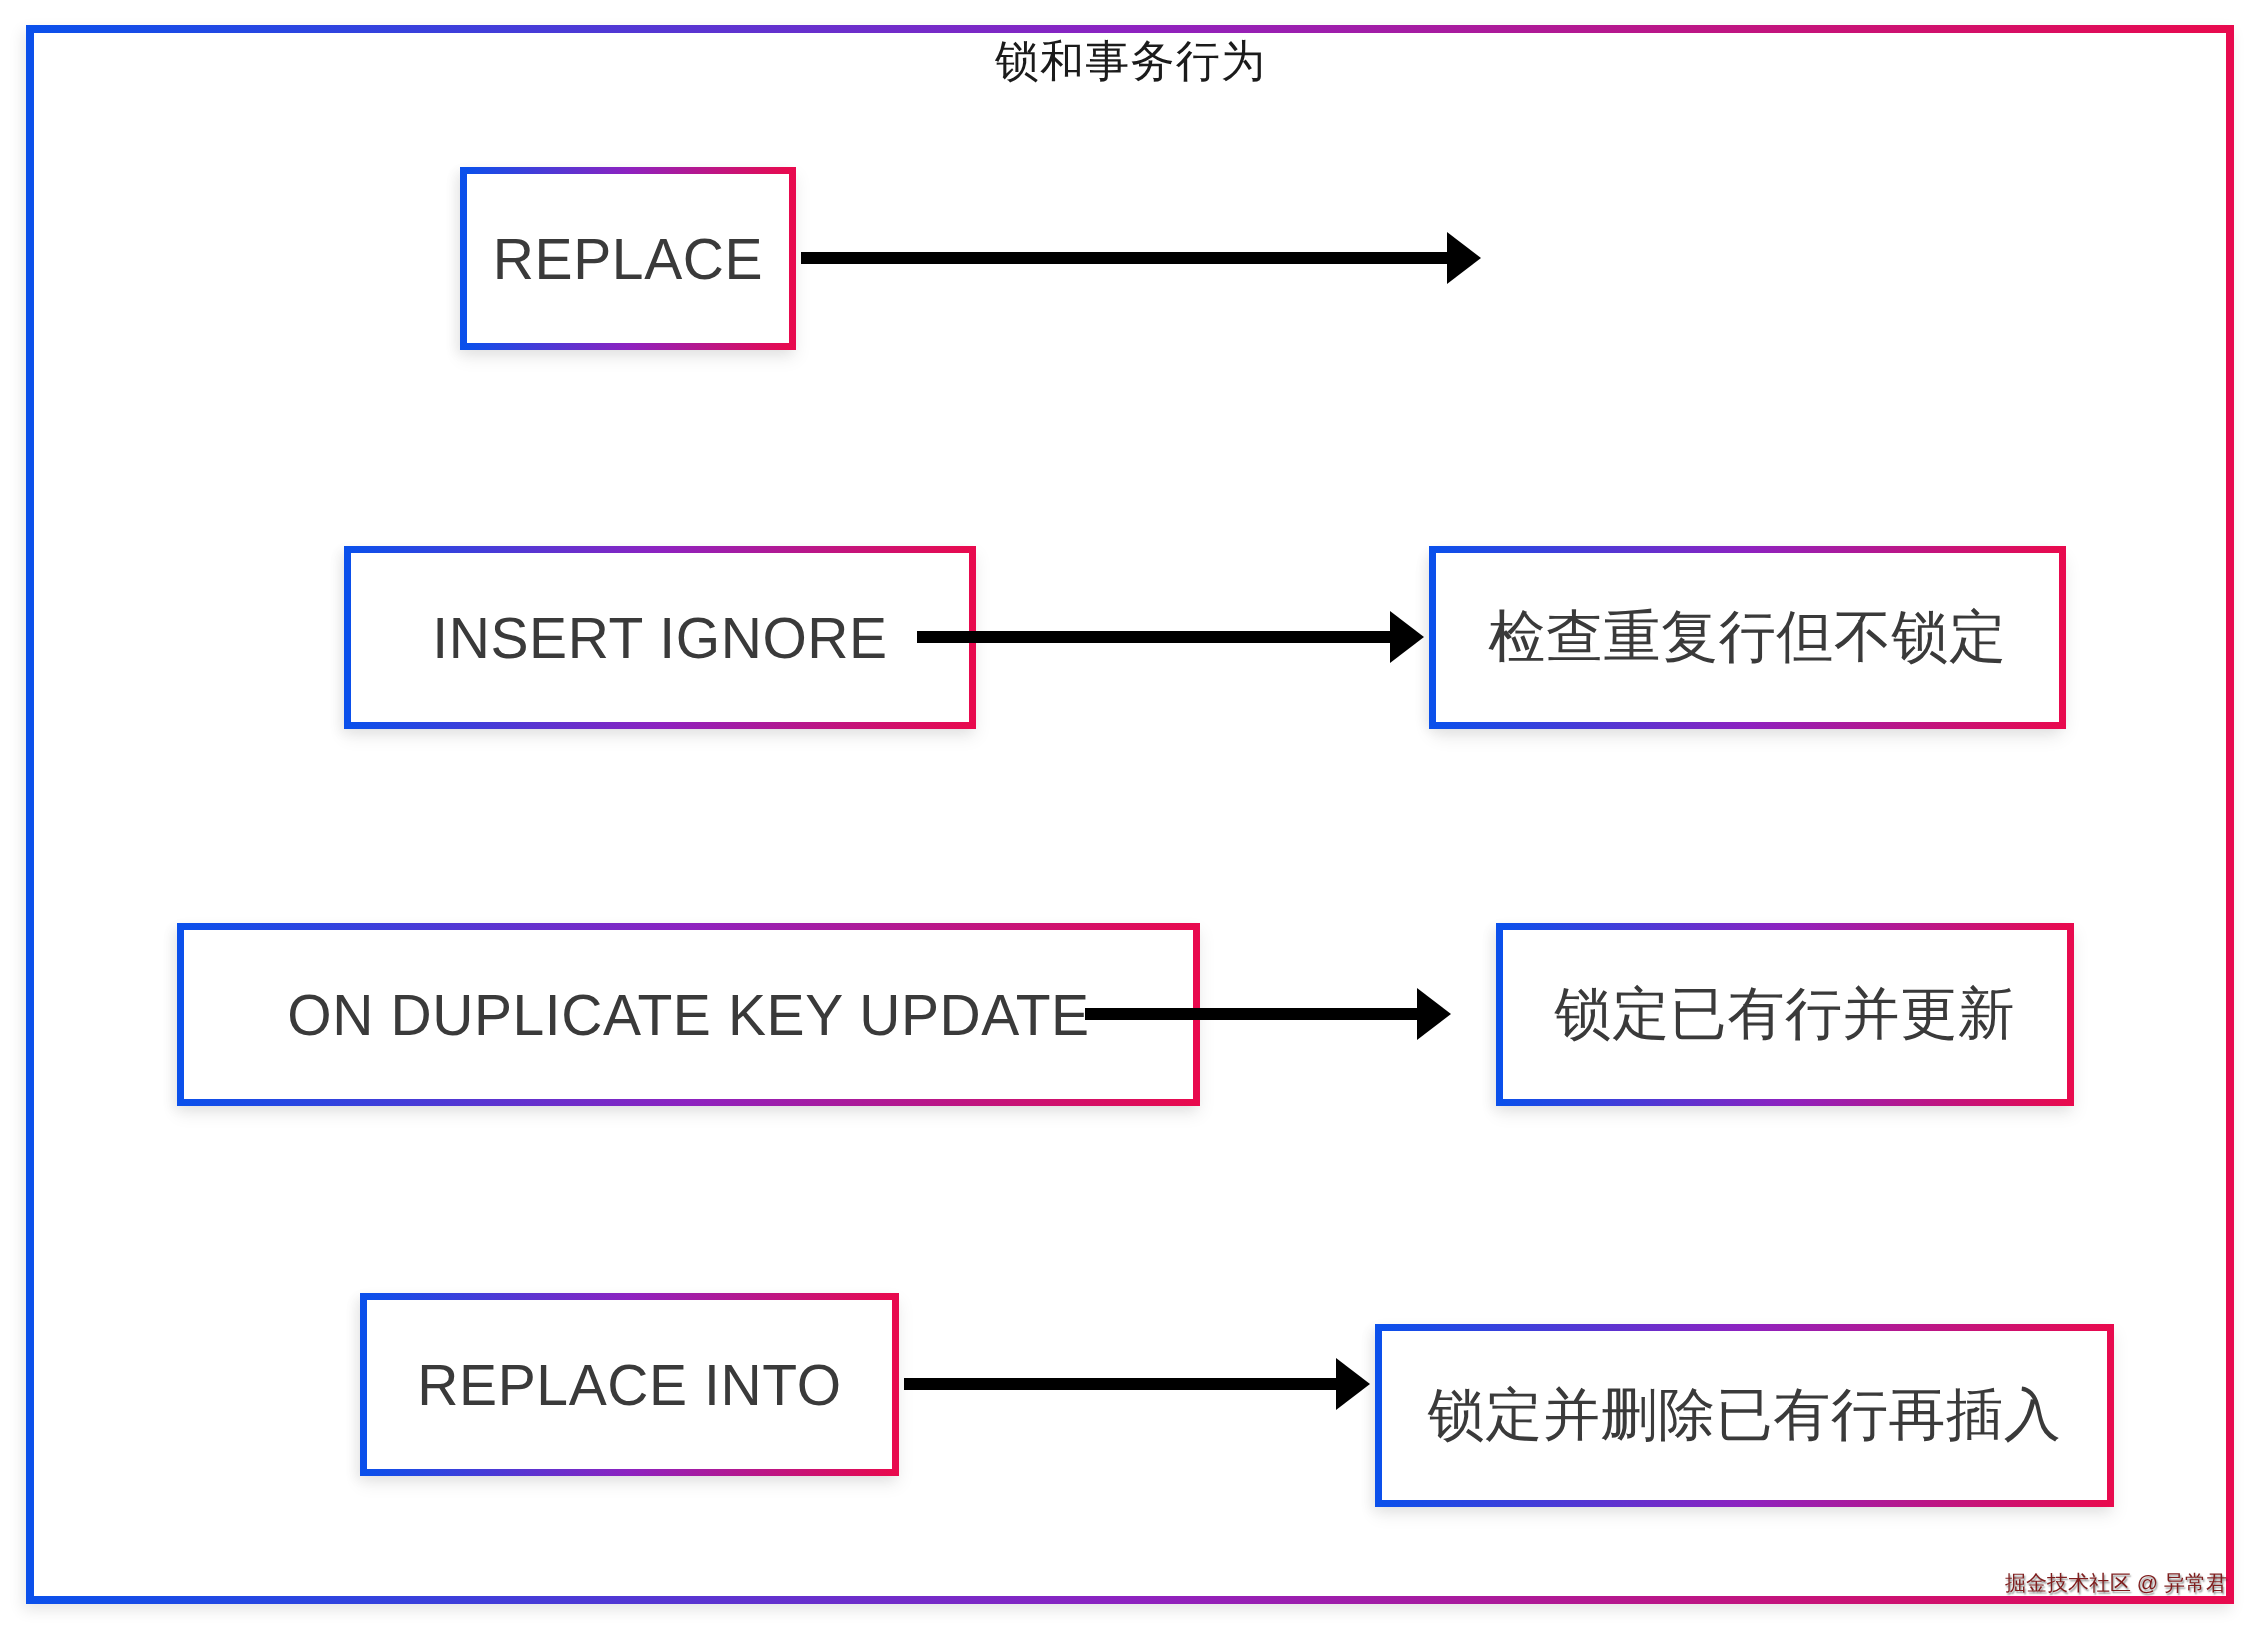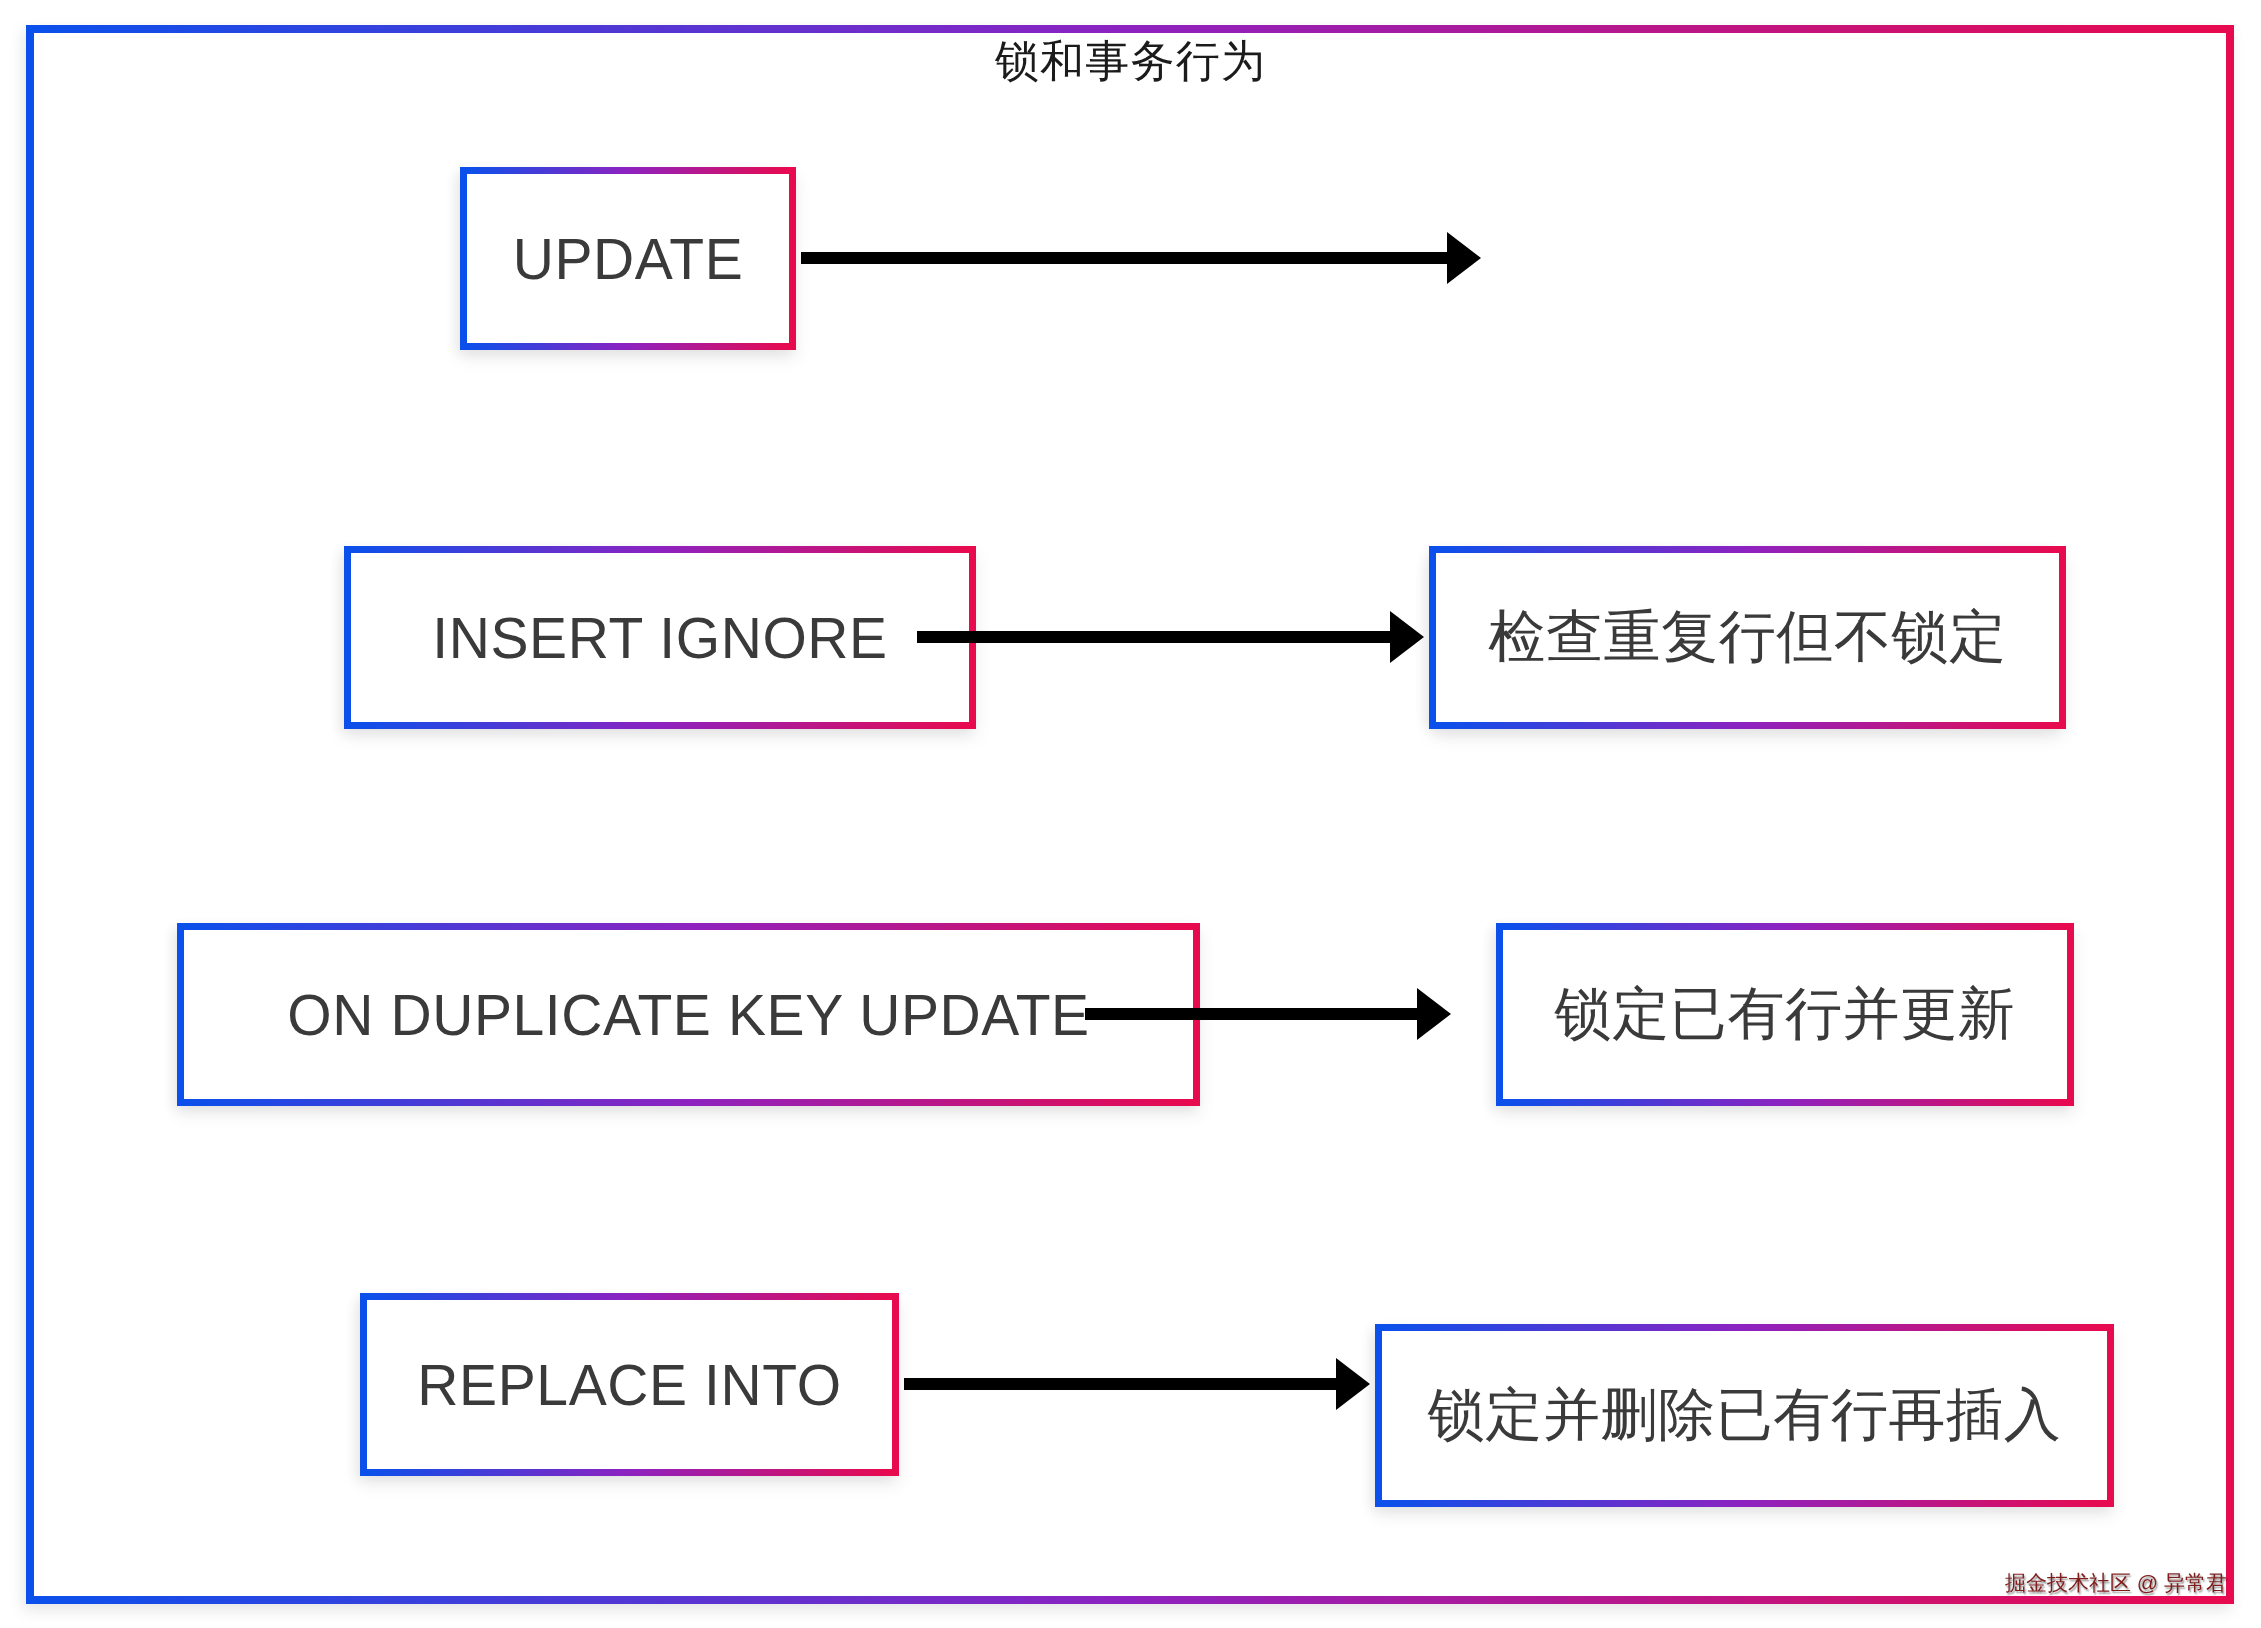--- a/index.html
+++ b/index.html
@@ -88,21 +88,21 @@
 <body>
 
 <div id="page">
 
   <div class="outer-frame"></div>
 
   <div class="diagram-title">锁和事务行为</div>
 
   <div class="flow-row" style="top:167px;">
     <div class="node" style="left:460px; width:336px;">
-      <span class="node-label">UPDATE</span>
+      <span class="node-label">REPLACE</span>
     </div>
     <div class="arrow" style="left:801px; width:680px;">
       <div class="arrow-shaft"></div>
       <div class="arrow-head"></div>
     </div>
   </div>
 
   <div class="flow-row" style="top:546px;">
     <div class="node" style="left:344px; width:632px;">
       <span class="node-label">INSERT IGNORE</span>

